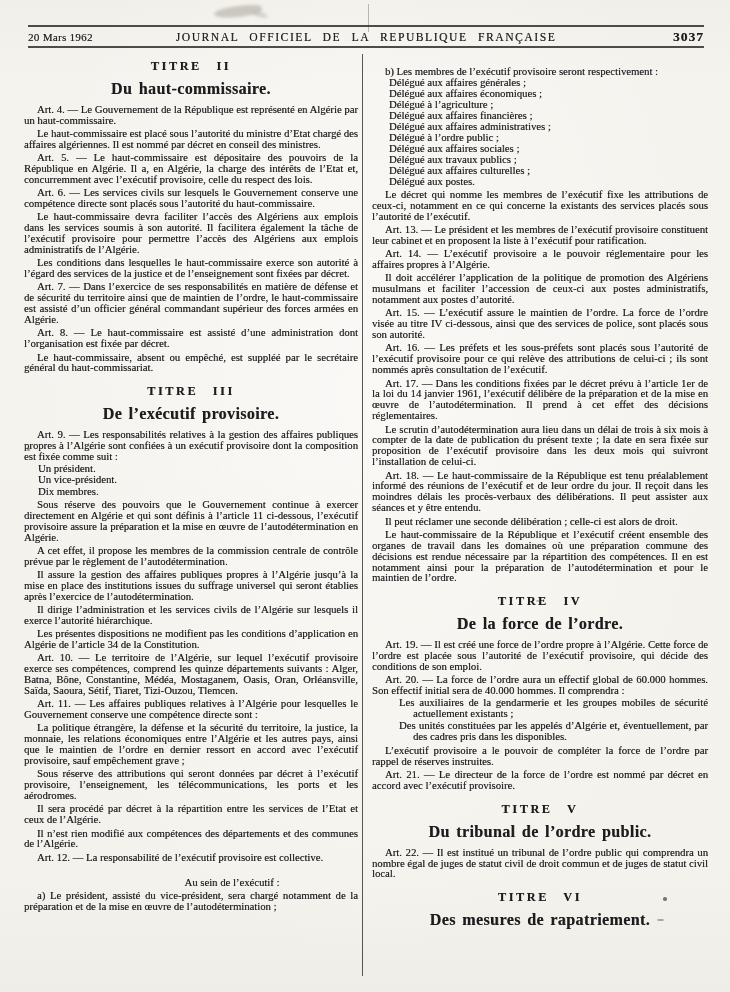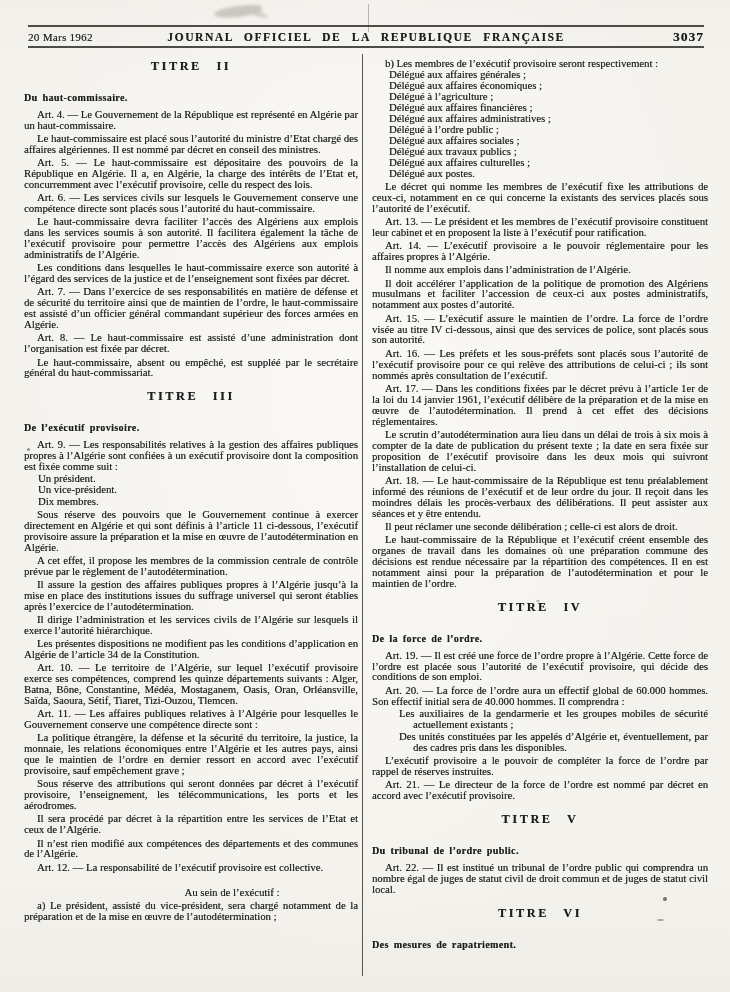--- a/index.html
+++ b/index.html
@@ -17,21 +17,21 @@
   
   .rule { position:absolute; left:28px; right:26px; height:2px; background:#37342f; opacity:.88; }
   .rule-top { top:25px; }
   .rule-bottom { top:46px; height:2px; }
   .masthead {
     position:absolute; left:28px; right:26px; top:28px; height:17px;
     display:flex; align-items:center;gap:28px;
   }
   .masthead .date { font-size:11px; width:150px; letter-spacing:.3px; }
   .masthead .jtitle {
-    flex:1; text-align:center; font-weight:bold; font-size:11.5px;
+    flex:1; text-align:center; font-weight:normal; font-size:11.5px;
     letter-spacing:1.6px; word-spacing:6px; white-space:nowrap;
   }
   .masthead .pageno { width:150px; text-align:right; font-weight:bold; font-size:13.5px; letter-spacing:1px; }
 
   
   .col { position:absolute; top:50px; }
   .col-left  { left:24px;  width:334px; }
   .col-right { left:372px; width:336px; }
   .divider { position:absolute; left:362px; top:54px; height:922px; width:1.3px; background:#3c3933; opacity:.85; }
 
@@ -46,25 +46,25 @@
   .au-sein { font-size:10.7px; line-height:11px; margin-top:14px; text-indent:82px;text-align:center; }
   .hang {
     font-size:10.7px; line-height:11px; text-align:justify;
     padding-left:41px; text-indent:-14px; margin-top:1px;
   }
   .titre {
     text-align:center; font-weight:bold; font-size:12.2px;
     letter-spacing:2.6px; word-spacing:9px; margin-top:11px;
   }
   .sous-titre {
-    text-align:left; font-weight:bold; font-size:10px;
-    letter-spacing:.4px; word-spacing:2px; margin-top:18px; margin-bottom:6px;
+    text-align:center; font-weight:bold; font-size:16px;
+    letter-spacing:.4px; word-spacing:2px; margin-top:6px; margin-bottom:6px;
   }
   .first-block { margin-top:9px; }
-  .col-right .start { margin-top:8px; }
+  .col-right .start { margin-top:16px; }
 
   
   .smudge {
     position:absolute; left:214px; top:6px; width:48px; height:11px;
     background:#a9a59d; border-radius:60% 40% 50% 55%;
     filter:blur(1.6px); opacity:.55; transform:rotate(-6deg);
   }
   .smudge-tail {
     position:absolute; left:252px; top:12px; width:16px; height:5px;
     background:#b5b1a8; border-radius:50%; filter:blur(1.4px); opacity:.5; transform:rotate(14deg);
@@ -140,21 +140,20 @@
     <p class="delegate">Délégué aux affaires financières ;</p>
     <p class="delegate">Délégué aux affaires administratives ;</p>
     <p class="delegate">Délégué à l’ordre public ;</p>
     <p class="delegate">Délégué aux affaires sociales ;</p>
     <p class="delegate">Délégué aux travaux publics ;</p>
     <p class="delegate">Délégué aux affaires culturelles ;</p>
     <p class="delegate">Délégué aux postes.</p>
     <p class="para">Le décret qui nomme les membres de l’exécutif fixe les attributions de ceux-ci, notamment en ce qui concerne la existants des services placés sous l’autorité de l’exécutif.</p>
     <p class="para">Art. 13. — Le président et les membres de l’exécutif provisoire constituent leur cabinet et en proposent la liste à l’exécutif pour ratification.</p>
     <p class="para">Art. 14. — L’exécutif provisoire a le pouvoir réglementaire pour les affaires propres à l’Algérie.</p>
-    <p class="para">Il nomme aux emplois dans l’administration de l’Algérie.</p>
     <p class="para">Il doit accélérer l’application de la politique de promotion des Algériens musulmans et faciliter l’accession de ceux-ci aux postes administratifs, notamment aux postes d’autorité.</p>
     <p class="para">Art. 15. — L’exécutif assure le maintien de l’ordre. La force de l’ordre visée au titre IV ci-dessous, ainsi que des services de police, sont placés sous son autorité.</p>
     <p class="para">Art. 16. — Les préfets et les sous-préfets sont placés sous l’autorité de l’exécutif provisoire pour ce qui relève des attributions de celui-ci ; ils sont nommés après consultation de l’exécutif.</p>
     <p class="para">Art. 17. — Dans les conditions fixées par le décret prévu à l’article 1er de la loi du 14 janvier 1961, l’exécutif délibère de la préparation et de la mise en œuvre de l’autodétermination. Il prend à cet effet des décisions réglementaires.</p>
     <p class="para">Le scrutin d’autodétermination aura lieu dans un délai de trois à six mois à compter de la date de publication du présent texte ; la date en sera fixée sur proposition de l’exécutif provisoire dans les deux mois qui suivront l’installation de celui-ci.</p>
     <p class="para">Art. 18. — Le haut-commissaire de la République est tenu préalablement informé des réunions de l’exécutif et de leur ordre du jour. Il reçoit dans les moindres délais les procès-verbaux des délibérations. Il peut assister aux séances et y être entendu.</p>
     <p class="para">Il peut réclamer une seconde délibération ; celle-ci est alors de droit.</p>
     <p class="para">Le haut-commissaire de la République et l’exécutif créent ensemble des organes de travail dans les domaines où une préparation commune des décisions est rendue nécessaire par la répartition des compétences. Il en est notamment ainsi pour la préparation de l’autodétermination et pour le maintien de l’ordre.</p>
     <p class="titre">TITRE IV</p>
     <p class="sous-titre">De la force de l’ordre.</p>

